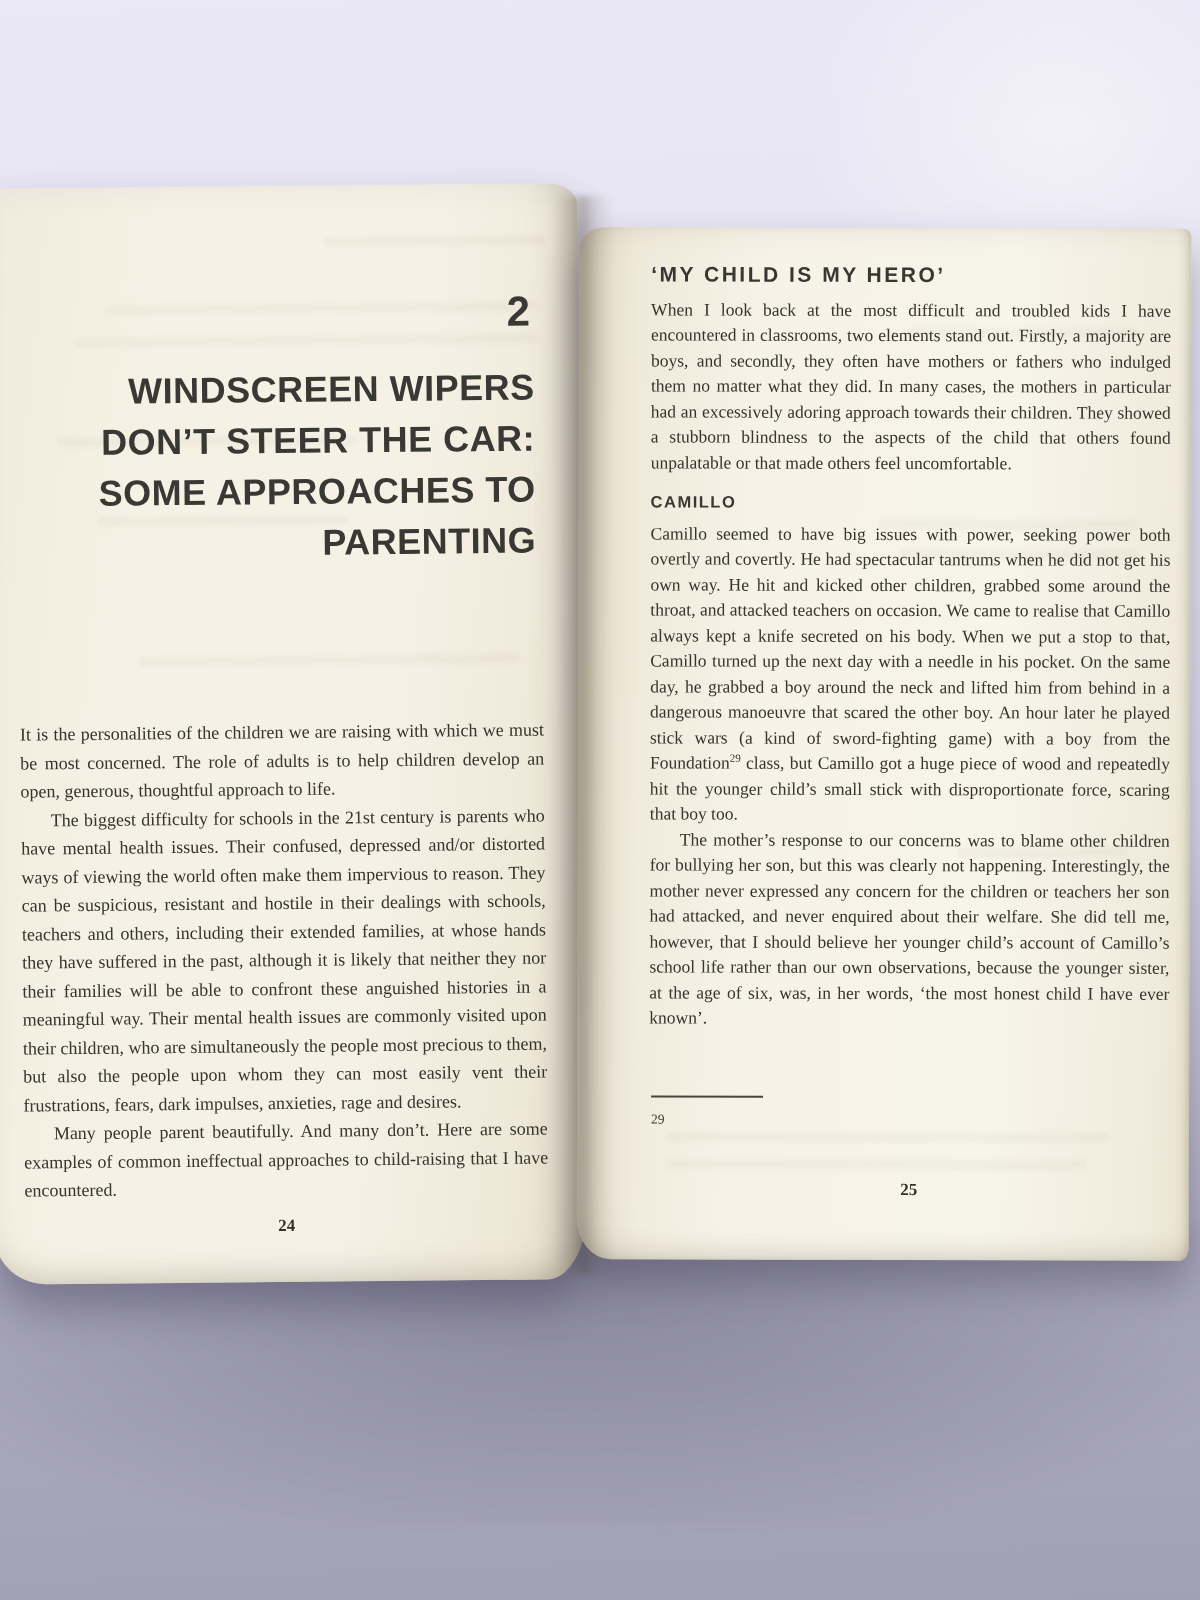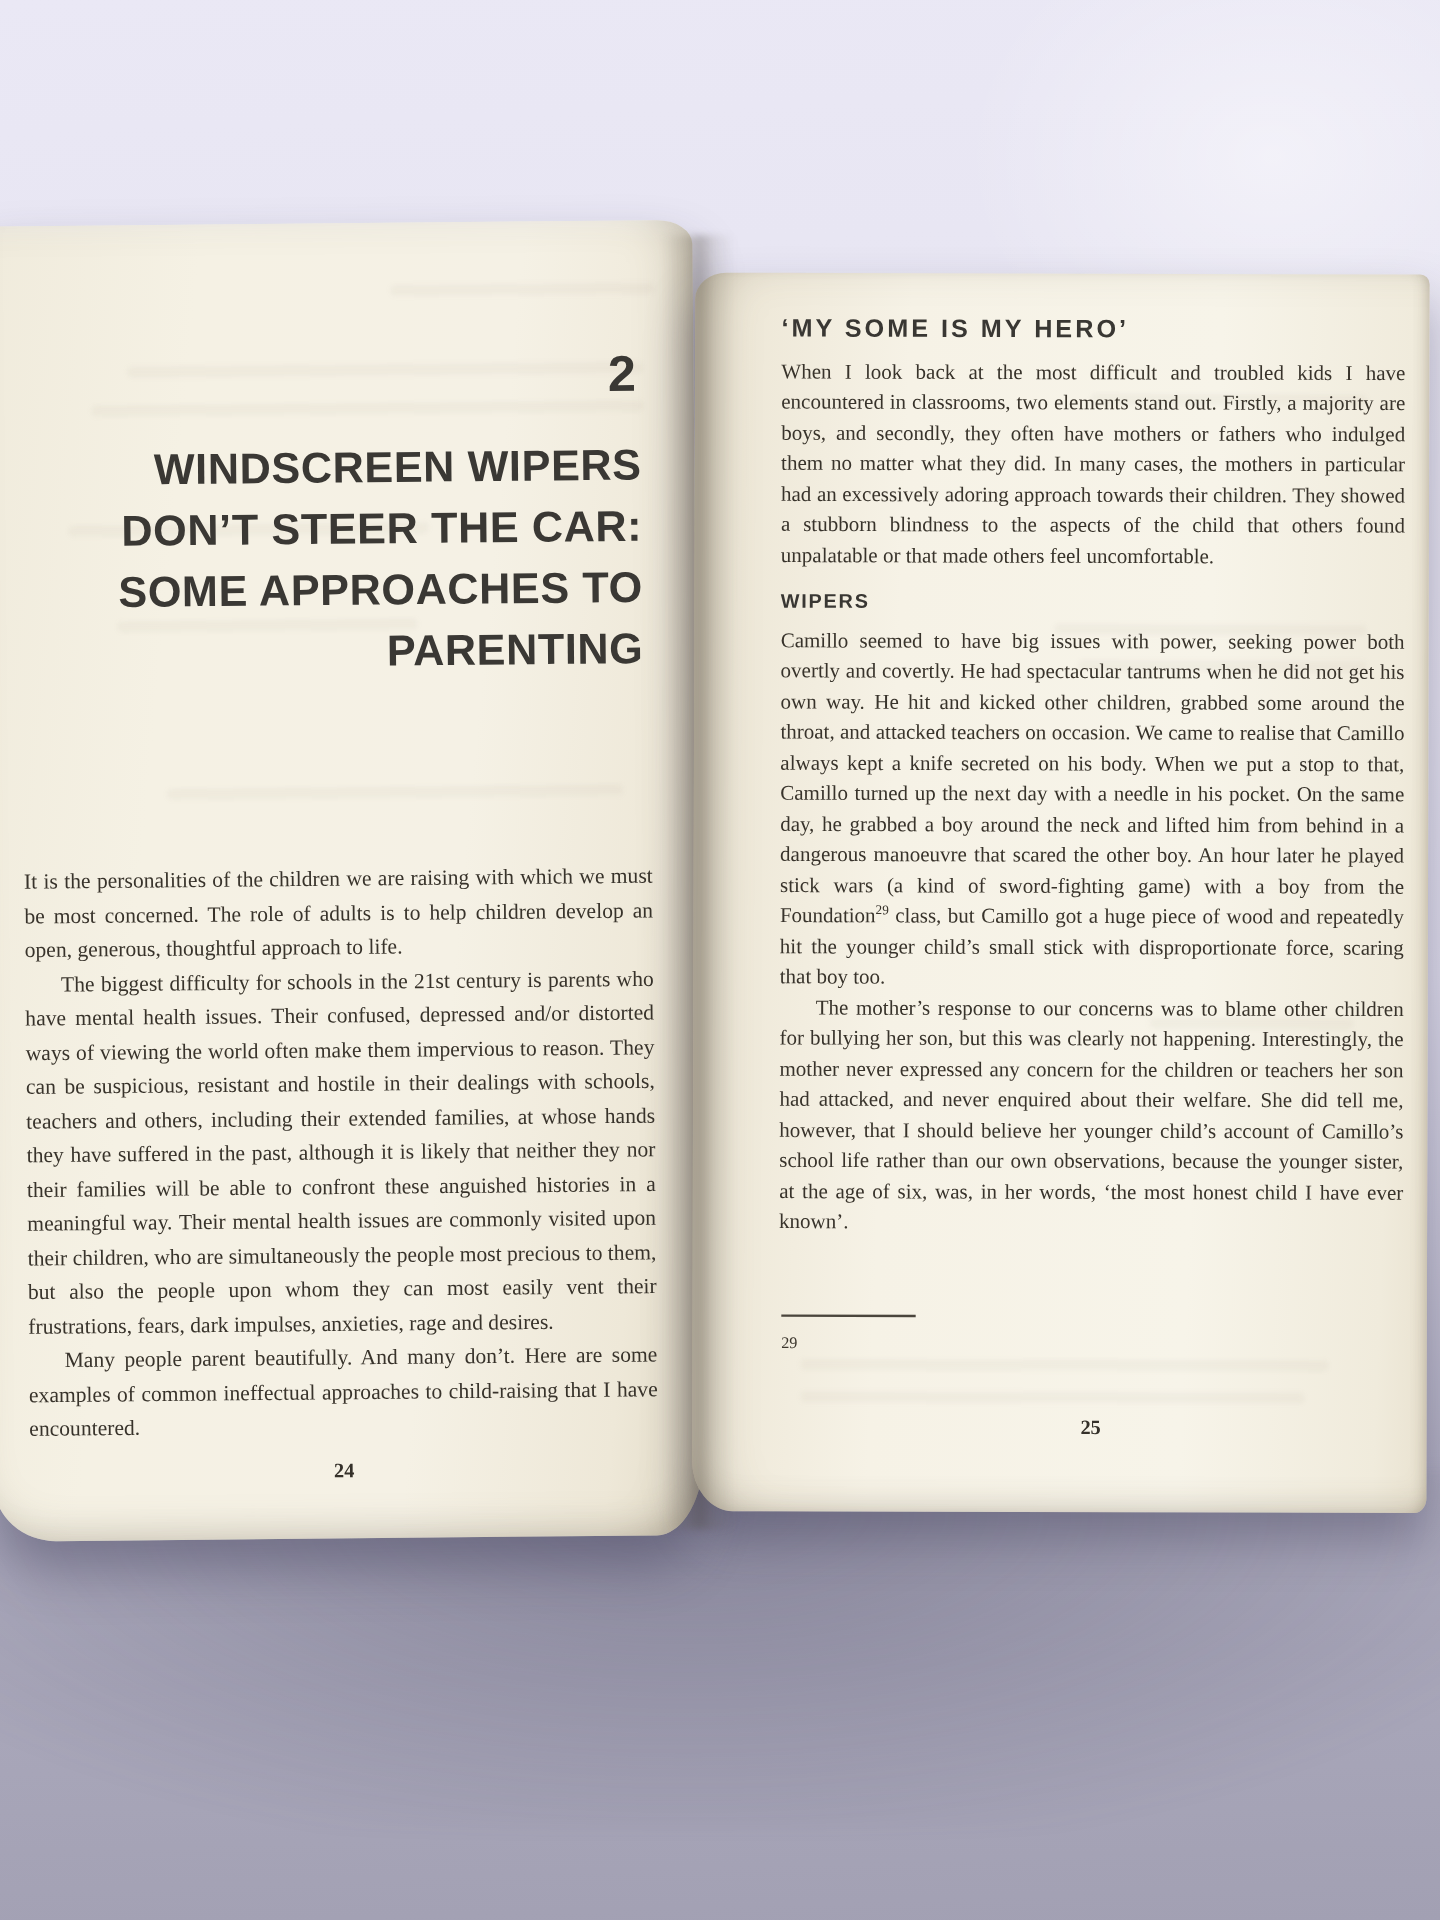--- a/index.html
+++ b/index.html
@@ -113,25 +113,25 @@
     <div class="page page-right">
       <div class="ghost light" style="top:100px;left:330px;width:230px;"></div>
       <div class="ghost light" style="top:292px;left:300px;width:260px;"></div>
       <div class="ghost light" style="top:322px;left:320px;width:240px;"></div>
       <div class="ghost light" style="top:620px;left:380px;width:170px;"></div>
       <div class="ghost light" style="top:905px;left:90px;width:440px;"></div>
       <div class="ghost light" style="top:932px;left:90px;width:420px;"></div>
 
       <div class="body-block-right">
 
-        <h2 class="section-heading">‘MY SOME IS MY HERO’</h2>
+        <h2 class="section-heading">‘MY CHILD IS MY HERO’</h2>
 
         <p>When I look back at the most difficult and troubled kids I have encountered in classrooms, two elements stand out. Firstly, a majority are boys, and secondly, they often have mothers or fathers who indulged them no matter what they did. In many cases, the mothers in particular had an excessively adoring approach towards their children. They showed a stubborn blindness to the aspects of the child that others found unpalatable or that made others feel uncomfortable.</p>
 
-        <h3 class="sub-heading">WIPERS</h3>
+        <h3 class="sub-heading">CAMILLO</h3>
 
         <p><span>Camillo seemed to have big issues with power, seeking power both overtly and covertly. He had spectacular tantrums when he did not get his own way. He hit and kicked other children, grabbed some around the throat, and attacked teachers on occasion. We came to realise that Camillo always kept a knife secreted on his body. When we put a stop to that, Camillo turned up the next day with a needle in his pocket. On the same day, he grabbed a boy around the neck and lifted him from behind in a dangerous manoeuvre that scared the other boy. An hour later he played stick wars (a kind of sword-fighting game) with a boy from the Foundation</span><sup class="fn-ref">29</sup><span> class, but Camillo got a huge piece of wood and repeatedly hit the younger child’s small stick with disproportionate force, scaring that boy too.</span></p>
 
         <p class="indent">The mother’s response to our concerns was to blame other children for bullying her son, but this was clearly not happening. Interestingly, the mother never expressed any concern for the children or teachers her son had attacked, and never enquired about their welfare. She did tell me, however, that I should believe her younger child’s account of Camillo’s school life rather than our own observations, because the younger sister, at the age of six, was, in her words, ‘the most honest child I have ever known’.</p>
       </div>
 
       <div class="footnote">
         <div class="footnote-rule"></div>
         <div class="fn-line">
           <span class="fn-num">29</span>

